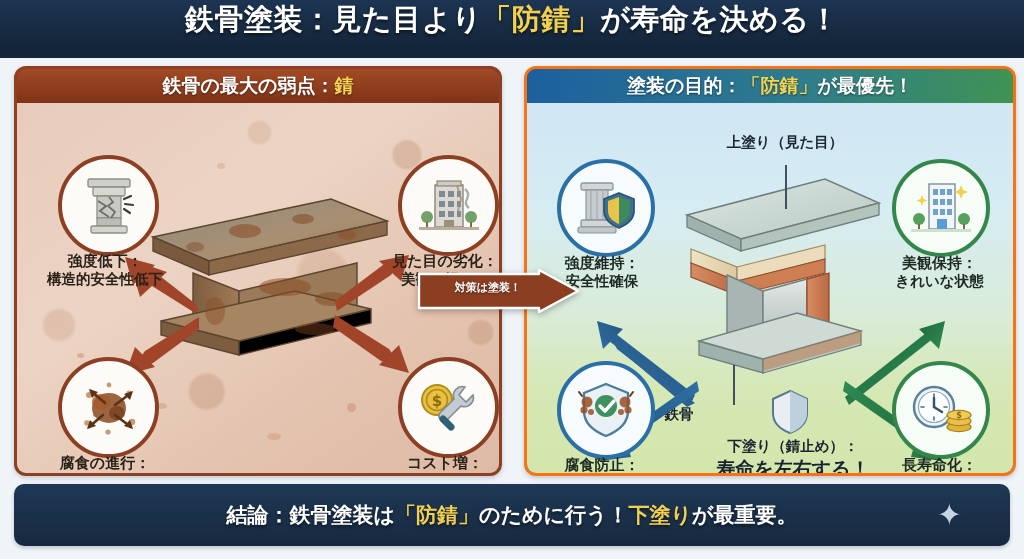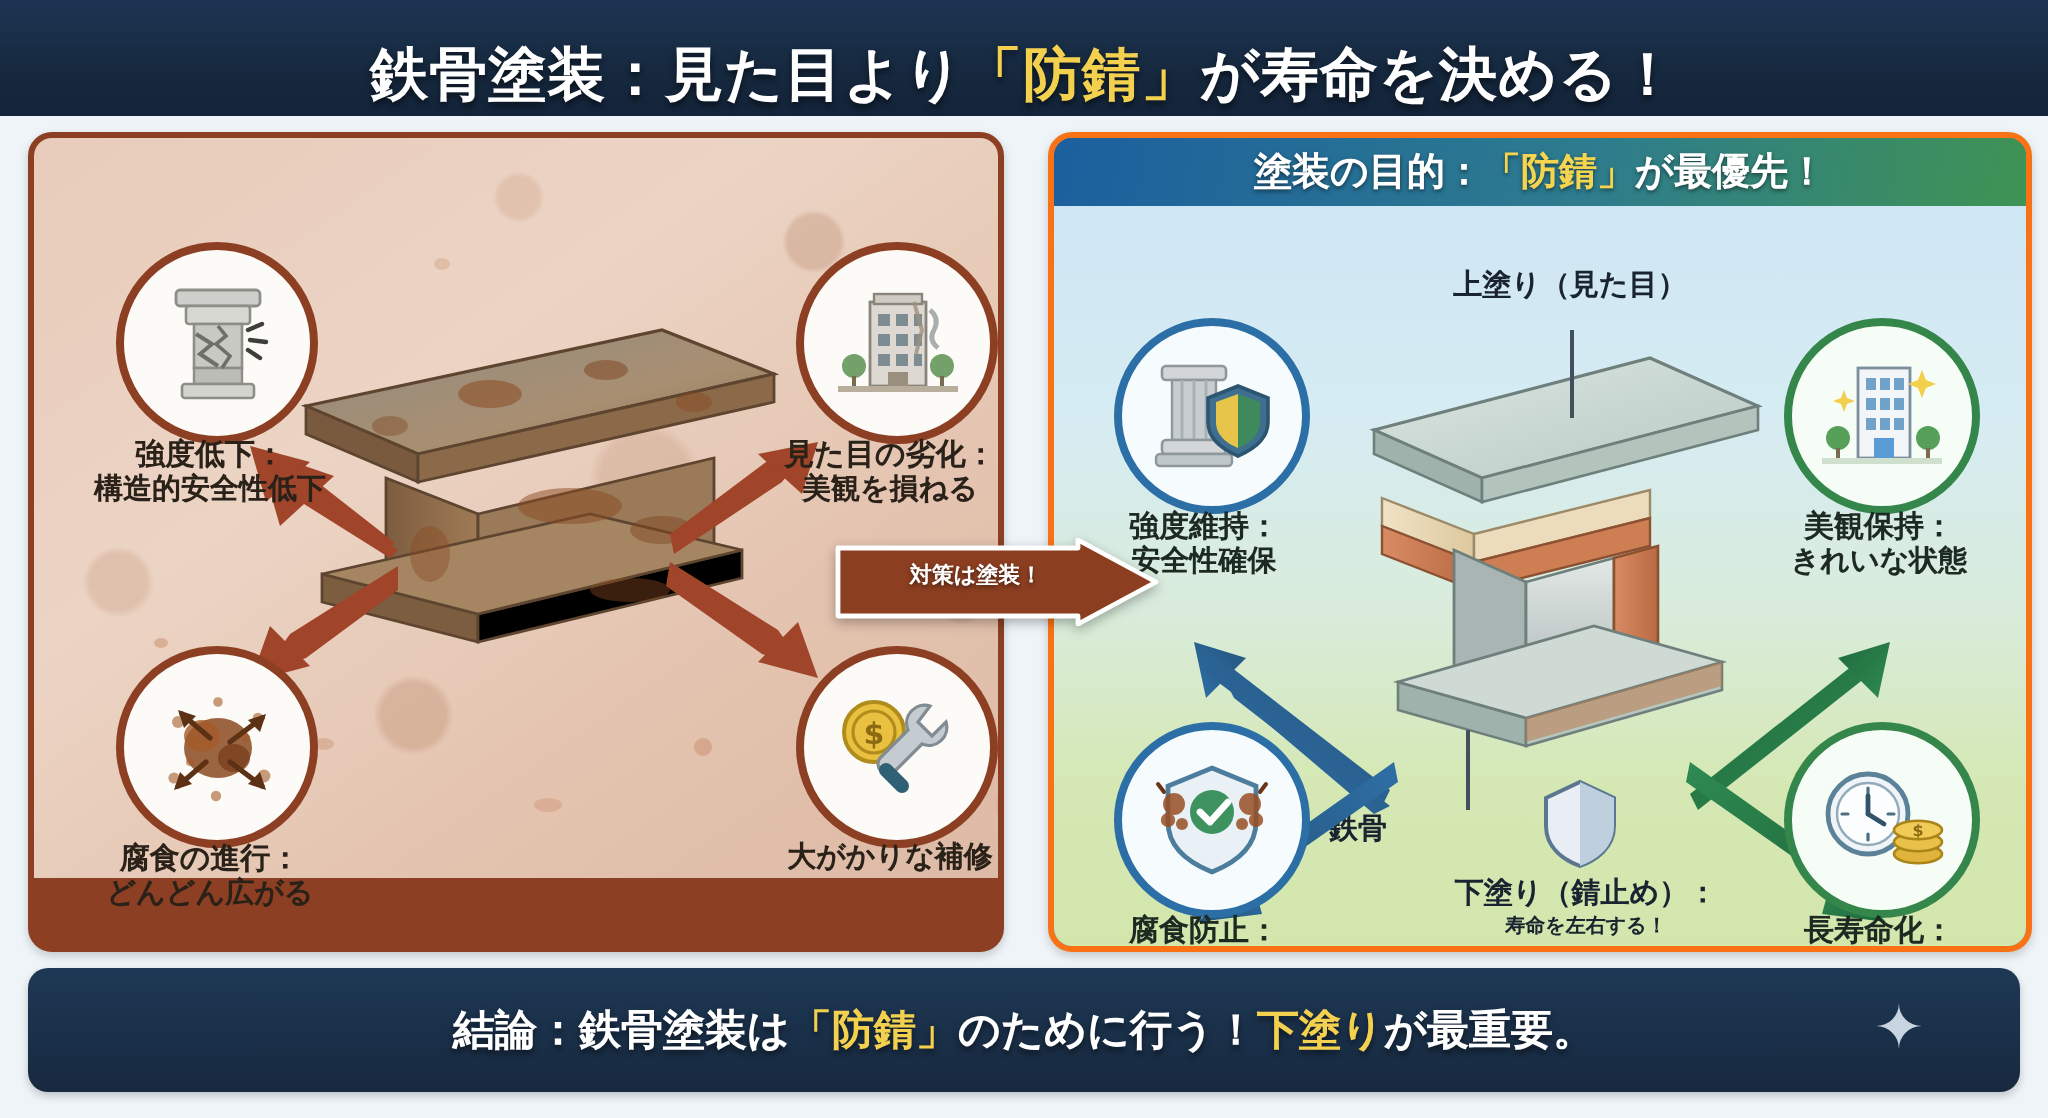--- a/index.html
+++ b/index.html
@@ -8,21 +8,21 @@
     background:#eef3f7;
     font-family:"DejaVu Sans","Liberation Sans",sans-serif;
     -webkit-font-smoothing:antialiased;
   }
   .poster{position:relative;width:1024px;height:559px;background:#eef4f8;}
 
   
   .header{
     position:absolute;left:0;top:0;width:1024px;height:58px;
     background:linear-gradient(180deg,#1d3553 0%,#16293f 60%,#14243a 100%);
-    display:flex;align-items:flex-end;justify-content:center;
+    display:flex;align-items:flex-start;justify-content:center;
   }
   .header-title{
     font-size:29px;font-weight:bold;color:#ffffff;letter-spacing:.5px;
     text-shadow:0 2px 3px rgba(0,0,0,.55);white-space:nowrap;
   }
   .header-title .hl{color:#f3d14e;}
 
   
   .panel{position:absolute;border-radius:12px;overflow:hidden;}
   .panel-head{
@@ -85,21 +85,21 @@
   }
   .banner-txt{
     position:absolute;left:10px;top:11px;width:122px;text-align:center;
     font-size:11px;font-weight:bold;color:#fff;
     text-shadow:0 1px 2px rgba(0,0,0,.5);white-space:nowrap;
   }
 
   
   .ann{position:absolute;text-align:center;white-space:nowrap;}
   .ann .t1{display:block;font-size:14.5px;font-weight:bold;color:#1a2430;}
-  .ann .t2{display:block;font-size:10px;font-weight:bold;color:#1a2430;}
+  .ann .t2{display:block;font-size:19px;font-weight:bold;color:#1a2430;}
   .leader{position:absolute;background:#41505c;width:2px;}
 
   
   .footer{
     position:absolute;left:14px;top:484px;width:996px;height:62px;
     background:linear-gradient(180deg,#1e3855 0%,#17293f 100%);
     border-radius:10px;display:flex;align-items:center;justify-content:center;
     box-shadow:0 2px 4px rgba(0,0,0,.2);
   }
   .footer-title{
@@ -115,20 +115,24 @@
 
 <div class="poster">
 
   <div class="header">
     <div class="header-title">
       <span>鉄骨塗装：見た目より</span><span class="hl">「防錆」</span><span>が寿命を決める！</span>
     </div>
   </div>
 
   <div class="panel" id="panel-left">
+    <div class="panel-head">
+      <span>鉄骨の最大の弱点：</span>
+        <span class="hl">錆</span>
+    </div>
     <div class="panel-body">
       <div class="rust-bg"></div>
 
       <div class="rust-speck" style="left:60px;top:250px;width:7px;height:5px;"></div>
       <div class="rust-speck" style="left:140px;top:300px;width:10px;height:6px;opacity:.25;"></div>
       <div class="rust-speck" style="left:250px;top:330px;width:14px;height:7px;opacity:.22;"></div>
       <div class="rust-speck" style="left:330px;top:300px;width:9px;height:9px;opacity:.28;"></div>
       <div class="rust-speck" style="left:410px;top:120px;width:11px;height:8px;opacity:.25;"></div>
       <div class="rust-speck" style="left:200px;top:60px;width:8px;height:6px;opacity:.2;"></div>
 
@@ -275,20 +279,21 @@
       <div class="bubble rustring" style="left:381px;top:254px;width:93px;height:93px;">
         <svg width="64" height="58" viewBox="0 0 64 58">
           <circle cx="20" cy="21" r="15" fill="#e9c03f" stroke="#b08c1c" stroke-width="2"></circle>
           <circle cx="20" cy="21" r="10.5" fill="none" stroke="#b08c1c" stroke-width="1.6"></circle>
           <text x="20" y="27" font-size="15" font-weight="bold" fill="#8a6a12" text-anchor="middle" font-family="'DejaVu Sans',sans-serif">$</text>
           <path d="M48 8 a9 9 0 0 0 -11 12 l-14 14 a5 5 0 0 0 7 7 l14 -14 a9 9 0 0 0 12 -11 l-7 7 l-7 -7 z" fill="#c5ccd1" stroke="#818b92" stroke-width="1.6"></path>
           <path d="M26 40 l8 8" stroke="#2f6075" stroke-width="7" stroke-linecap="round"></path>
         </svg>
       </div>
       <div class="cap" style="left:348px;top:352px;width:160px;">
+        <span class="l1">コスト増：</span>
         <span class="l2">大がかりな補修</span>
       </div>
     </div>
   </div>
 
   <div class="panel" id="panel-right">
     <div class="panel-head">
       <span>塗装の目的：</span>
         <span class="hl">「防錆」</span>
         <span>が最優先！</span>

